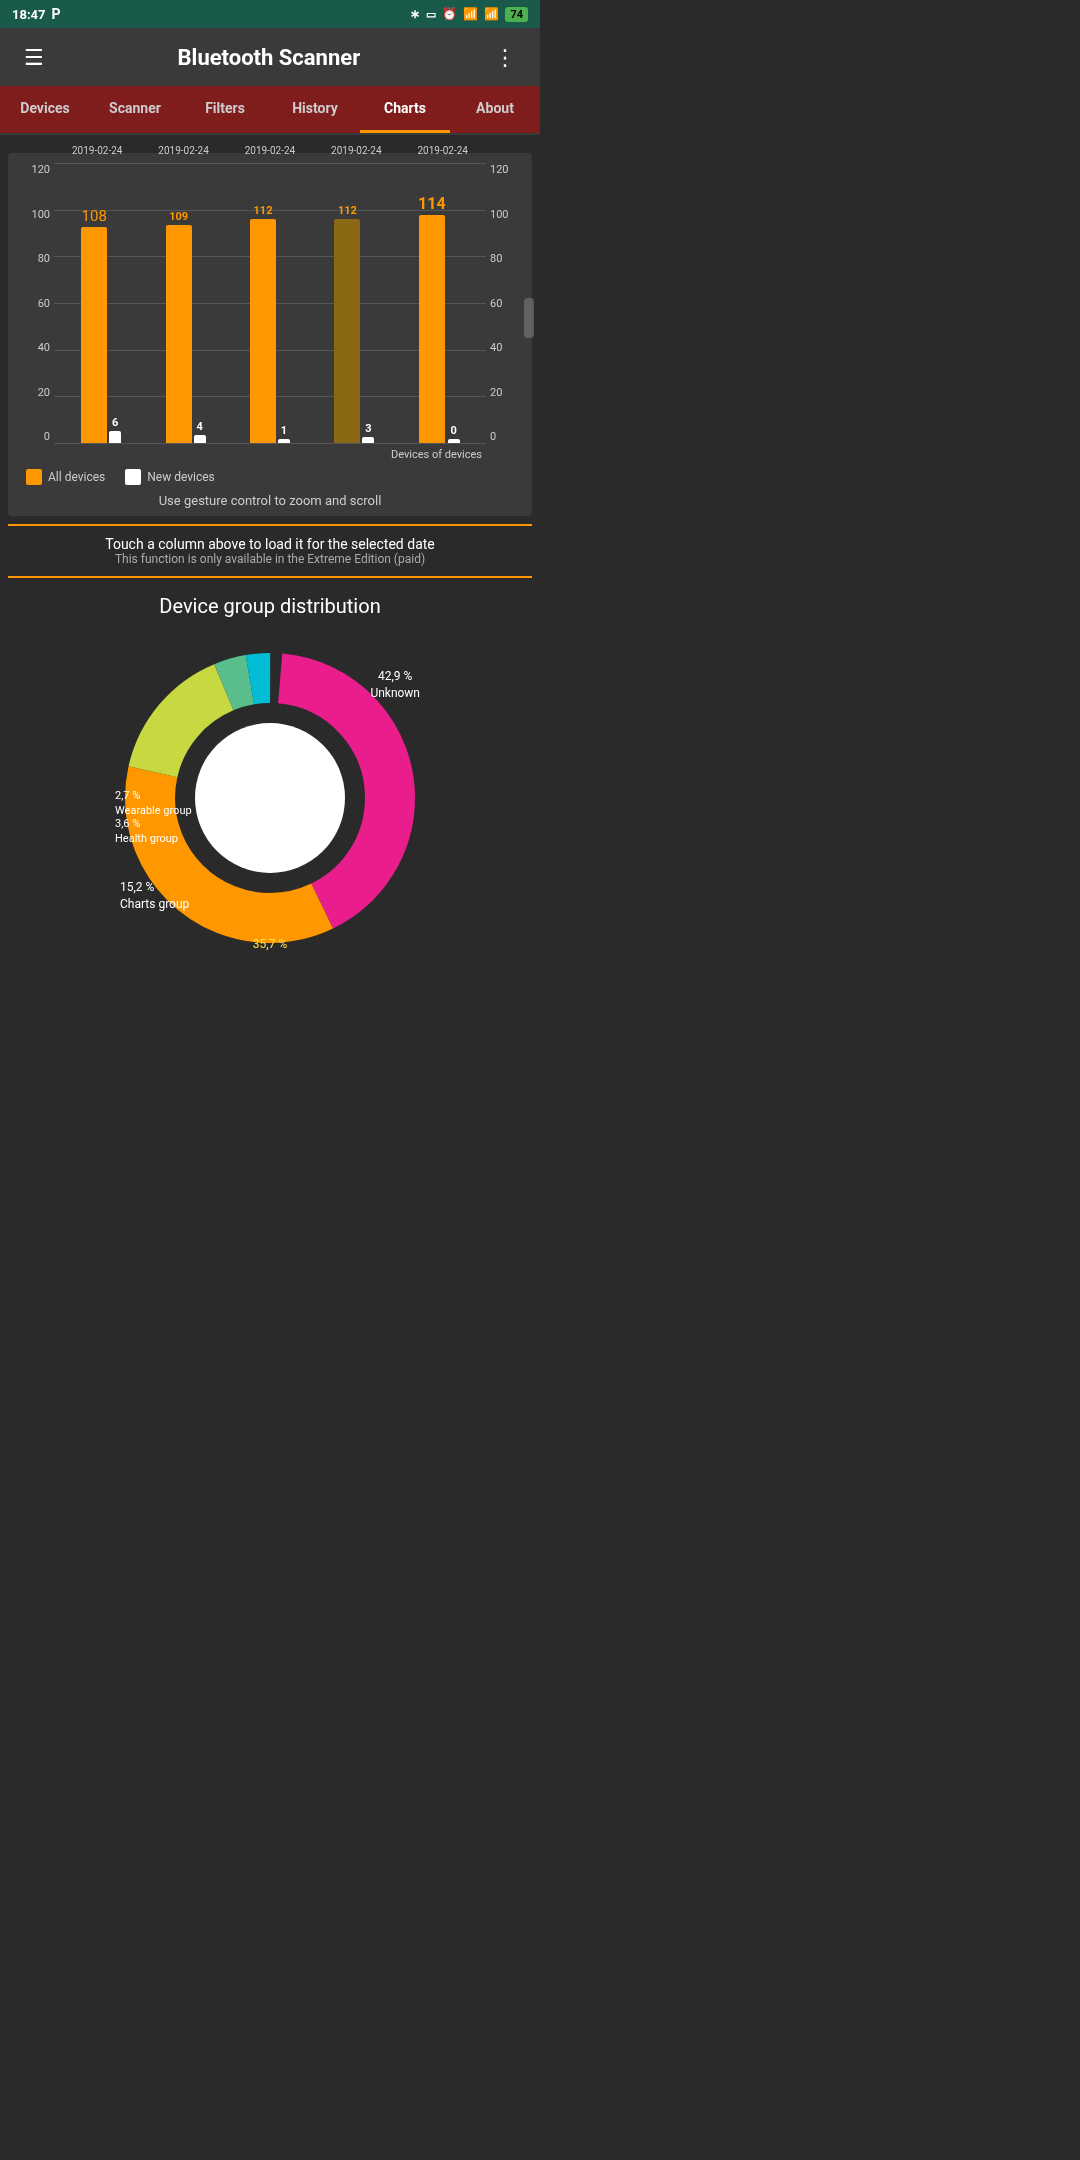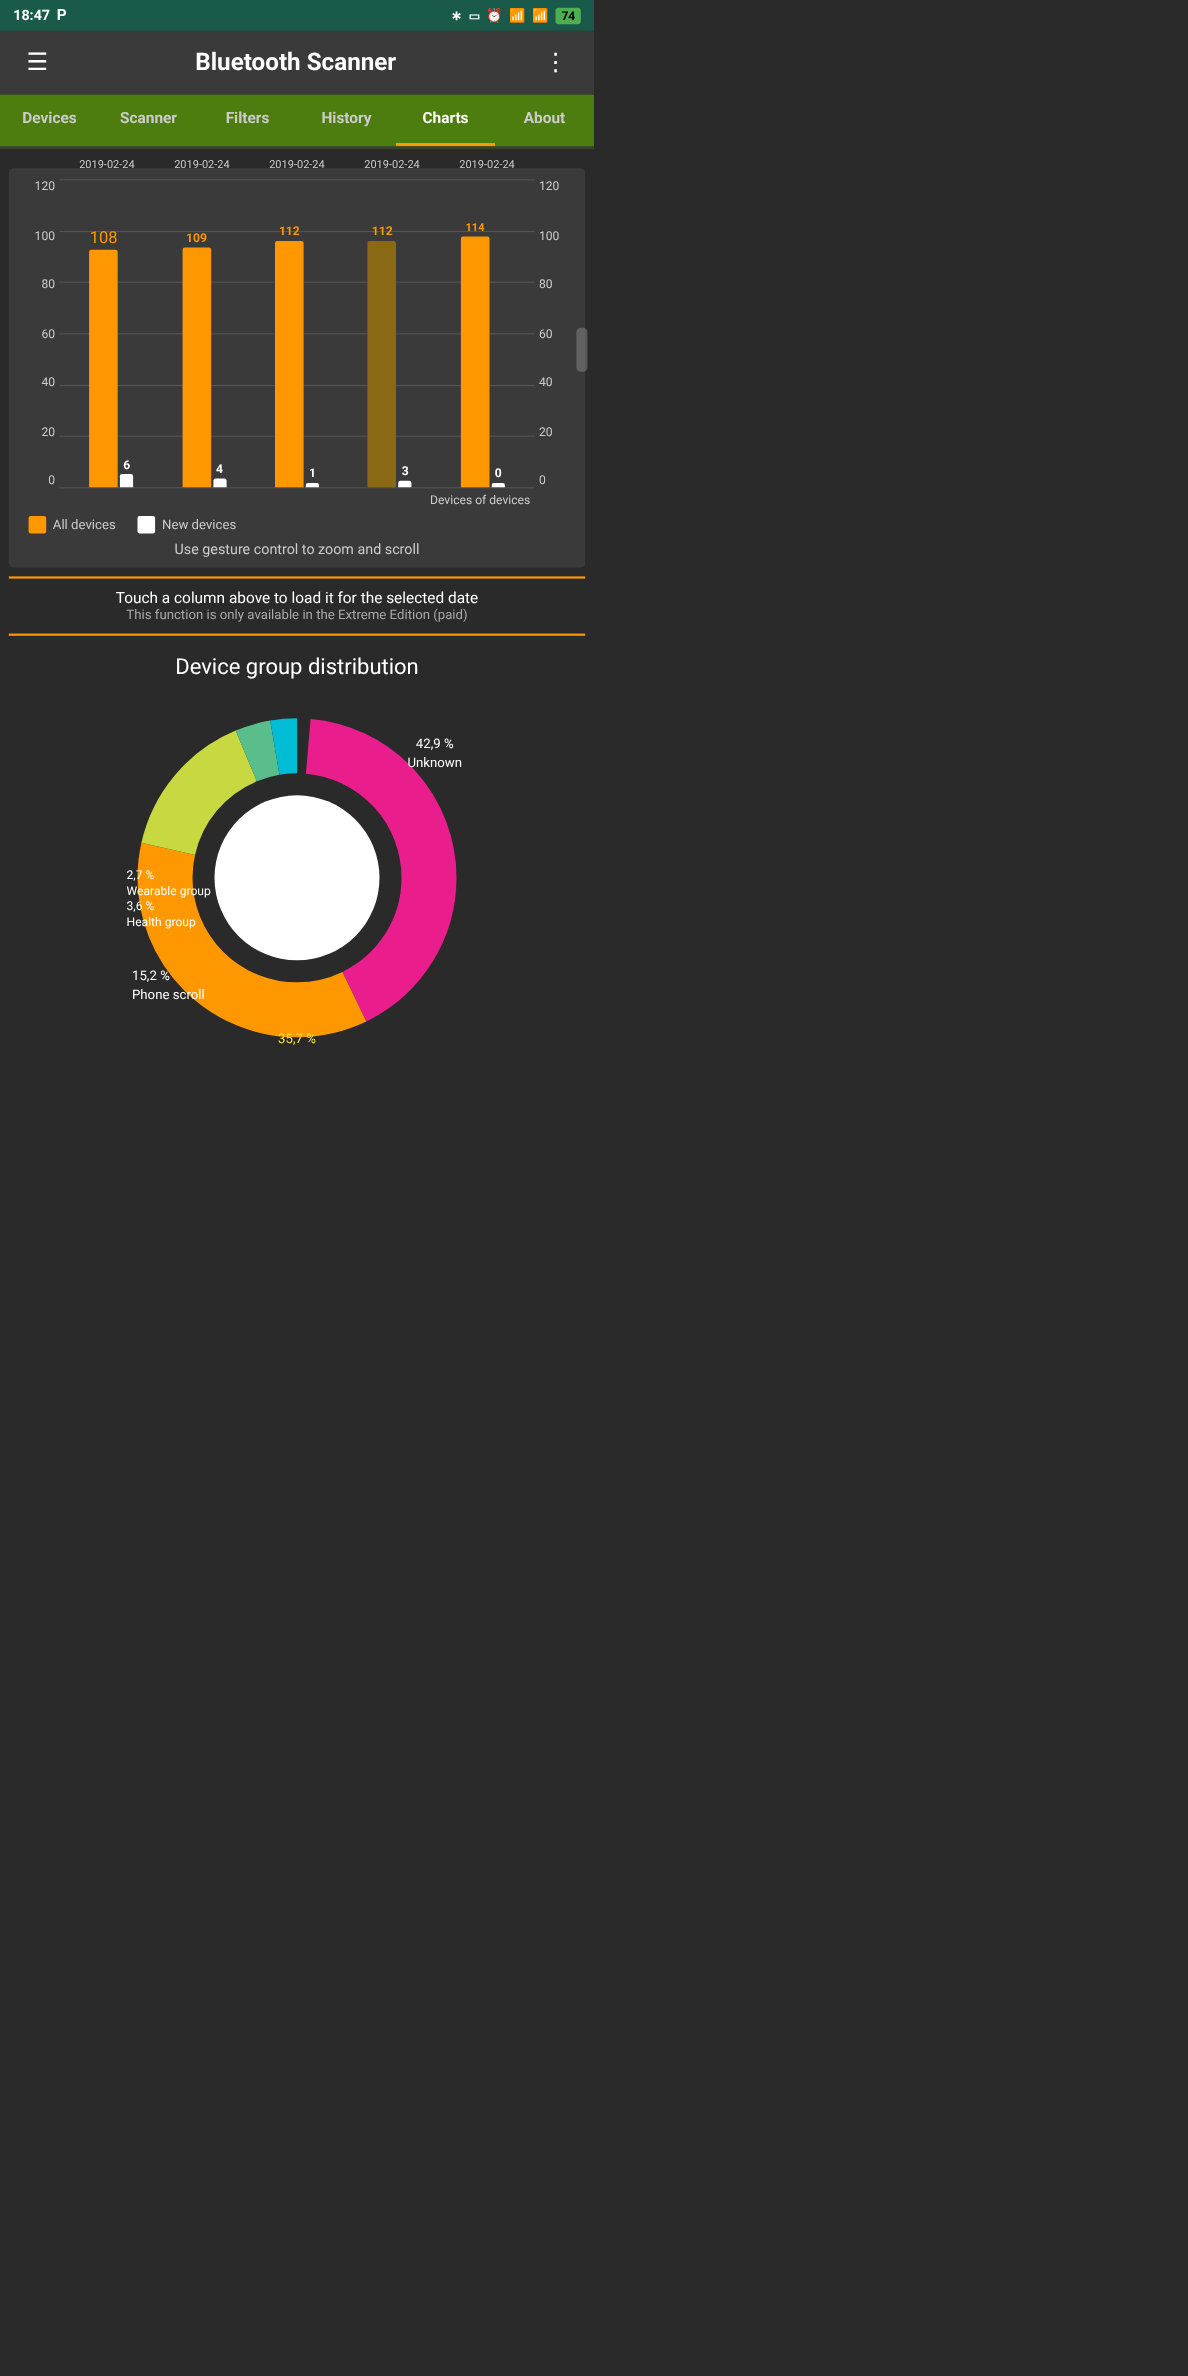--- a/index.html
+++ b/index.html
@@ -45,21 +45,21 @@
     }
     .icon-btn {
       color: #fff;
       font-size: 22px;
       cursor: pointer;
       padding: 8px;
     }
 
     
     .tabs {
-      background: #4d7c0f;
+      background: #7f1d1d;
       display: flex;
       border-bottom: 2px solid #3a3a3a;
       overflow-x: auto;
       justify-content: center;
     }
     .tab {
       padding: 14px 10px;
       font-size: 14px;
       font-weight: bold;
       color: #ccc;
@@ -327,21 +327,21 @@
             <div style="position:relative;display:flex;flex-direction:column;align-items:center;justify-content:flex-end;">
               <span style="font-size:11px;color:#fff;font-weight:bold;margin-bottom:2px;">3</span>
               <div style="background:#fff;width:12px;height:calc(3/120 * 240px);border-radius:2px 2px 0 0;"></div>
             </div>
           </div>
         </div>
 
         <div style="display:flex;flex-direction:column;align-items:center;flex:1;height:100%;">
           <div style="display:flex;align-items:flex-end;gap:2px;height:100%;position:relative;width:100%;justify-content:center;">
             <div style="position:relative;display:flex;flex-direction:column;align-items:center;">
-              <span style="font-size:10px;color:#ff9800;font-weight:bold;margin-bottom:2px;">114</span>
+              <span style="font-size:16px;color:#ff9800;font-weight:bold;margin-bottom:2px;">114</span>
               <div style="background:#ff9800;width:26px;height:calc(114/120 * 240px);border-radius:2px 2px 0 0;"></div>
             </div>
             <div style="position:relative;display:flex;flex-direction:column;align-items:center;justify-content:flex-end;">
               <span style="font-size:11px;color:#fff;font-weight:bold;margin-bottom:2px;">0</span>
               <div style="background:#fff;width:12px;height:4px;border-radius:2px 2px 0 0;"></div>
             </div>
           </div>
         </div>
       </div>
 
@@ -404,21 +404,21 @@
           <div>Wearable group</div>
         </div>
 
         <div style="position:absolute;top:178px;left:5px;text-align:left;font-size:11px;color:#fff;line-height:1.4;">
           <div>3,6 %</div>
           <div>Health group</div>
         </div>
 
         <div style="position:absolute;bottom:45px;left:10px;text-align:left;font-size:12px;color:#fff;line-height:1.4;">
           <div>15,2 %</div>
-          <div>Phone scroll</div>
+          <div>Charts group</div>
         </div>
 
         <div style="position:absolute;bottom:5px;left:50%;transform:translateX(-50%);text-align:center;font-size:12px;color:#fde047;line-height:1.4;">
           <div>35,7 %</div>
         </div>
       </div>
     </div>
   </div>
 
 </div>

